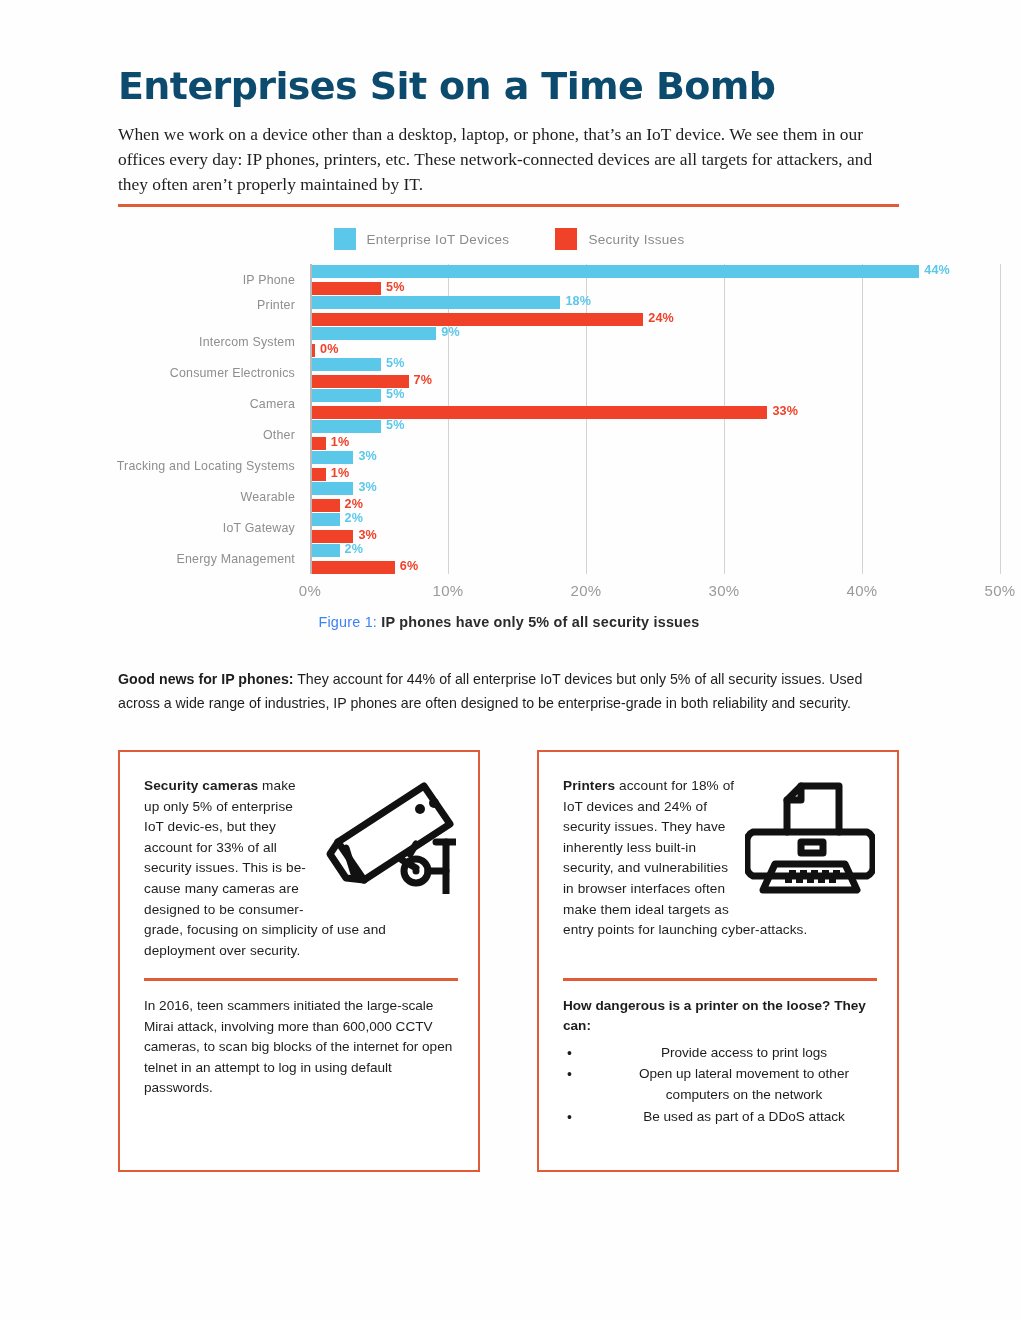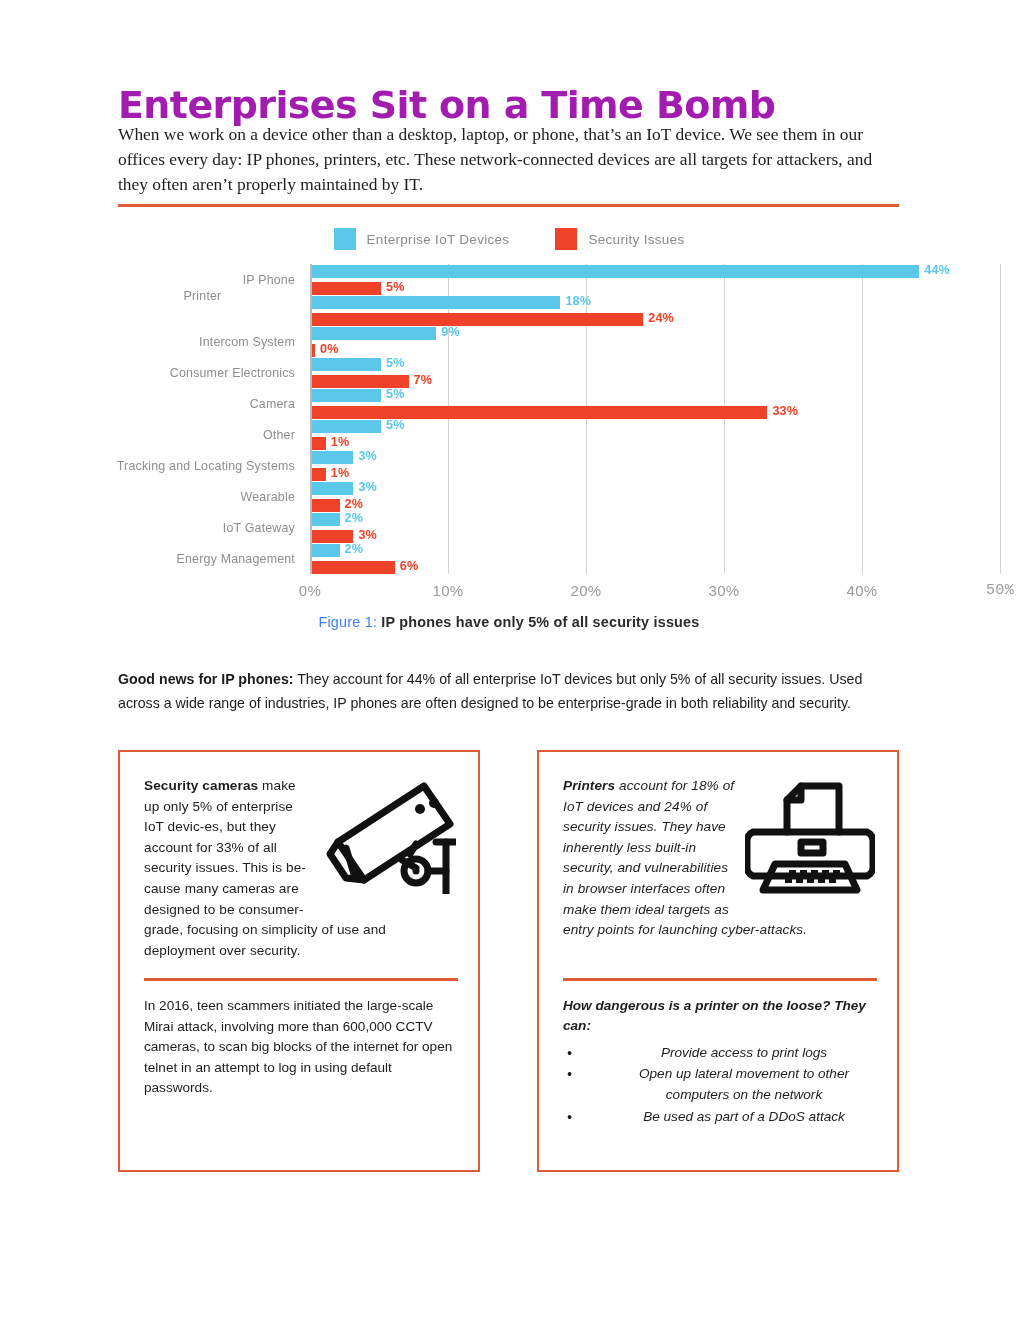--- a/index.html
+++ b/index.html
@@ -7,21 +7,21 @@
     width:1020px;height:1320px;background:#fefefe;
     font-family:"Liberation Sans", sans-serif;
     color:#231f20;-webkit-font-smoothing:antialiased;
   }
   .page{position:relative;width:1020px;height:1320px;overflow:hidden;}
 
   
   .title{
     position:absolute;left:118px;top:64px;width:790px;
     font-family:"DejaVu Sans", sans-serif;
-    font-size:38px;font-weight:bold;letter-spacing:-.6px;color:#a21caf;margin-top:19px;
+    font-size:38px;font-weight:bold;letter-spacing:-.6px;color:#0c4a6e;
   }
   .intro{
     position:absolute;left:118px;top:122px;width:782px;
     font-family:"Liberation Serif", serif;
     font-size:17.4px;line-height:25px;color:#1d1d1d;
   }
   .rule-top{
     position:absolute;left:118px;top:204px;width:781px;height:3px;background:#e05c38;
   }
 
@@ -71,21 +71,21 @@
     position:absolute;left:118px;top:668px;width:775px;
     font-size:14.2px;line-height:23.5px;color:#1d1d1d;
   }
   .goodnews b{font-weight:bold;}
 
   
   .box{
     position:absolute;border:2px solid #e05c38;background:#fff;box-sizing:border-box;
   }
   .box-left{left:118px;top:750px;width:362px;height:422px;}
-  .box-right{left:537px;top:750px;width:362px;height:422px;font-style:italic;}
+  .box-right{left:537px;top:750px;width:362px;height:422px;}
   .box-inner{position:relative;padding:24px 22px 0 24px;}
   .ico-wrap{float:right;margin:0 0 6px 10px;}
   .btxt{
     font-size:13.6px;line-height:20.6px;color:#1d1d1d;letter-spacing:.1px;
   }
   .btxt b{font-weight:bold;}
   .rule-mid{
     position:absolute;left:24px;width:314px;height:3px;background:#e05c38;
   }
   .sect{position:absolute;left:24px;width:318px;}
@@ -118,21 +118,21 @@
       </div>
       <div class="leg">
         <span class="leg-sw" style="background: rgb(239, 66, 40);"></span>
         <span class="leg-tx">Security Issues</span>
       </div>
     </div>
 
     <div class="plot">
       <div class="ylabels" id="ylabels">
           <div class="ylab" style="top: 15.5px;">IP Phone</div>
-          <div class="ylab" style="top: 32px; text-align: center;">Printer</div>
+          <div class="ylab" style="top: 41px;">Printer</div>
           <div class="ylab" style="top: 77.5px;">Intercom System</div>
           <div class="ylab" style="top: 108.5px;">Consumer Electronics</div>
           <div class="ylab" style="top: 139.5px;">Camera</div>
           <div class="ylab" style="top: 170.5px;">Other</div>
           <div class="ylab" style="top: 201.5px;">Tracking and Locating Systems</div>
           <div class="ylab" style="top: 232.5px;">Wearable</div>
           <div class="ylab" style="top: 263.5px;">IoT Gateway</div>
           <div class="ylab" style="top: 294.5px;">Energy Management</div>
         </div>
       <div class="panel" id="panel">
@@ -204,21 +204,21 @@
           </div>
         </div>
     </div>
 
     <div class="xticks" id="xticks">
         <div class="xtick" style="left: 0px;">0%</div>
         <div class="xtick" style="left: 138px;">10%</div>
         <div class="xtick" style="left: 276px;">20%</div>
         <div class="xtick" style="left: 414px;">30%</div>
         <div class="xtick" style="left: 552px;">40%</div>
-        <div class="xtick" style="left: 690px; font-family: Liberation Mono, monospace;">50%</div>
+        <div class="xtick" style="left: 690px;">50%</div>
       </div>
 
     <div class="figcap">
       <span class="fg">Figure 1:</span>
       <span class="fb">IP phones have only 5% of all security issues</span>
     </div>
   </div>
 
   <div class="goodnews">
     <b>Good news for IP phones:</b><span> They account for 44% of all enterprise IoT devices but only 5% of all security issues. Used across a wide range of industries, IP phones are often designed to be enterprise-grade in both reliability and security.</span>

